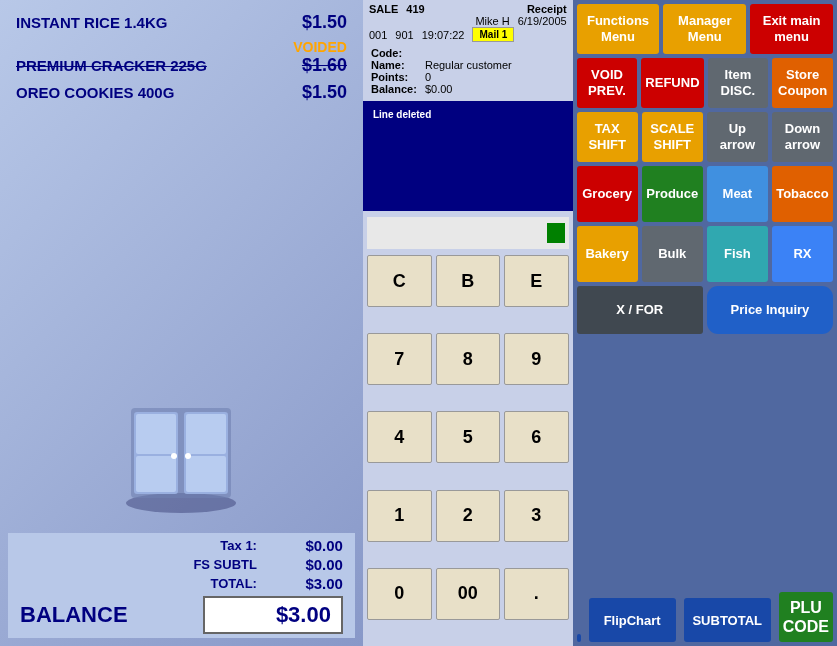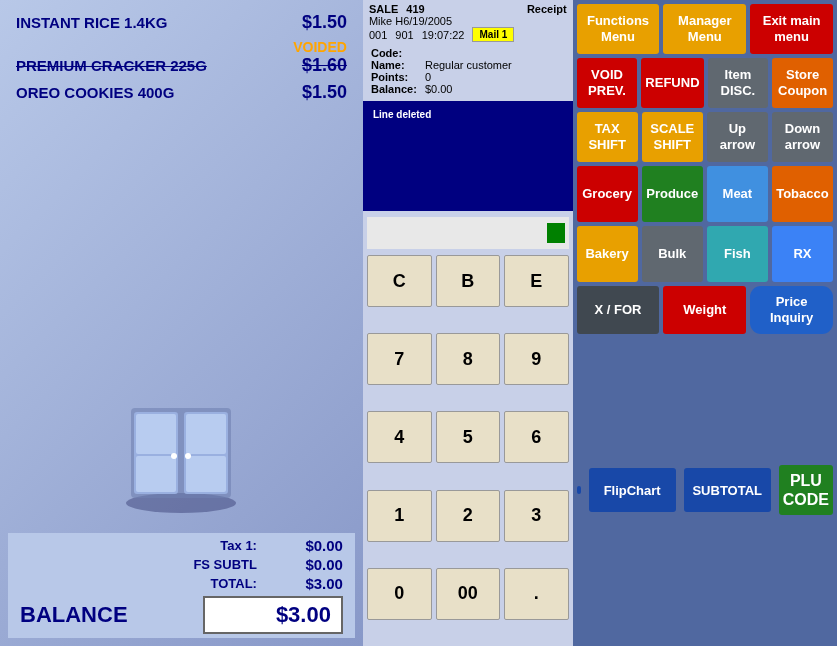--- a/index.html
+++ b/index.html
@@ -361,21 +361,21 @@
 
 <div class="middle-panel">
 
   <div class="sale-header-block">
     <div style="display:flex; flex-direction:column; flex:1;">
       <div style="display:flex; gap:8px; font-weight:bold;">
         <span>SALE</span>
         <span>419</span>
         <span style="margin-left:auto; font-weight:bold;">Receipt</span>
       </div>
-      <div style="display:flex; gap:0;">
+      <div style="display:flex; gap:8px;justify-content:flex-end;">
         <span>Mike H</span>
         <span>6/19/2005</span>
       </div>
       <div style="display:flex; gap:8px; align-items:center;">
         <span>001</span>
         <span>901</span>
         <span>19:07:22</span>
         <span class="mail-badge">Mail 1</span>
       </div>
     </div>
@@ -464,26 +464,25 @@
 
   <div class="btn-row">
     <button class="rbt btn-yellow" style="height:56px;">Bakery</button>
     <button class="rbt btn-gray" style="height:56px;">Bulk</button>
     <button class="rbt btn-teal" style="height:56px;">Fish</button>
     <button class="rbt btn-lime" style="height:56px;">RX</button>
   </div>
 
   <div class="btn-row">
     <button class="rbt btn-darkgray" style="height:48px;">X / FOR</button>
-    <button class="rbt btn-red" style="height:48px;">Weight</button>
     <button class="rbt btn-blue" style="height:48px;">Price
 Inquiry</button>
   </div>
 
-  <div class="btn-row" style="flex:1; align-items:center;gap:8px;">
+  <div class="btn-row" style="flex:1; align-items:flex-end;gap:8px;">
     <button class="rbt btn-darkblue" style="height:auto; flex:1; font-size:12px; display:flex; flex-direction:column; gap:4px; align-items:center; justify-content:space-around; padding:4px 2px;">
       </button>
       <button class="btn-single flipchart-btn" style="width:100%; font-size:13px;">FlipChart</button>
       <button class="btn-single subtotal-btn" style="width:100%; font-size:13px;">SUBTOTAL</button>
 
     <button class="rbt btn-green plu-code-btn" style="font-size:16px; height:auto;">PLU CODE</button>
   </div>
 </div>
 
 </body></html>

